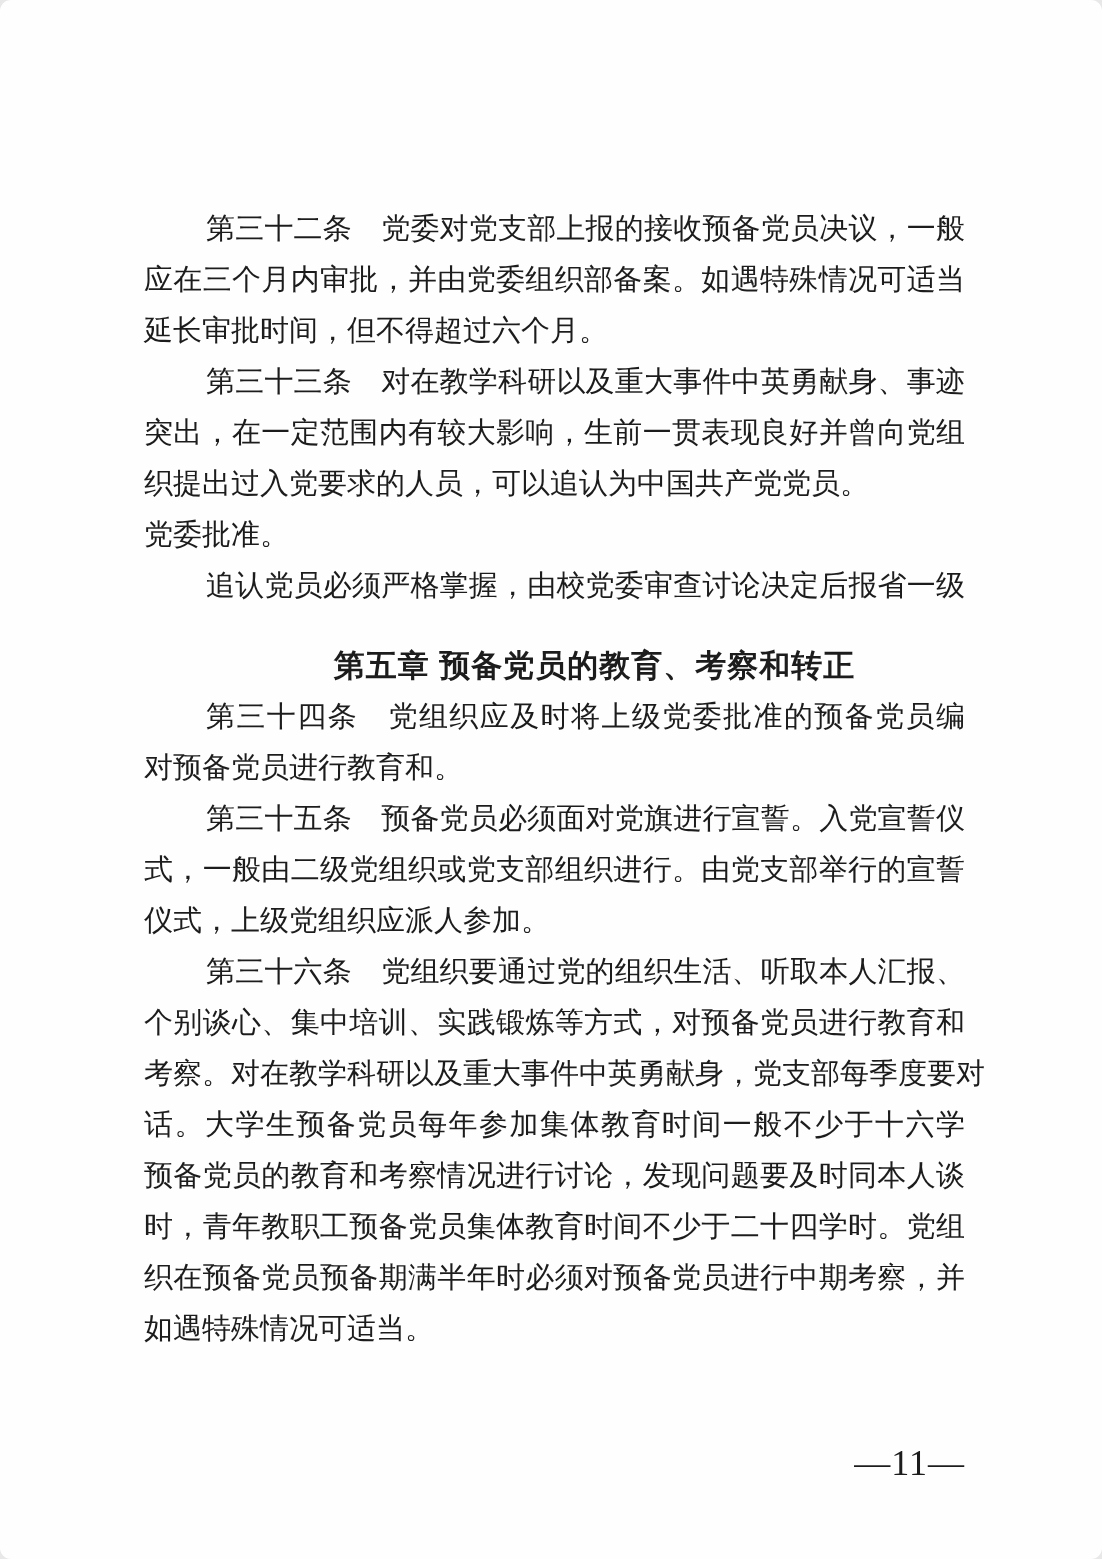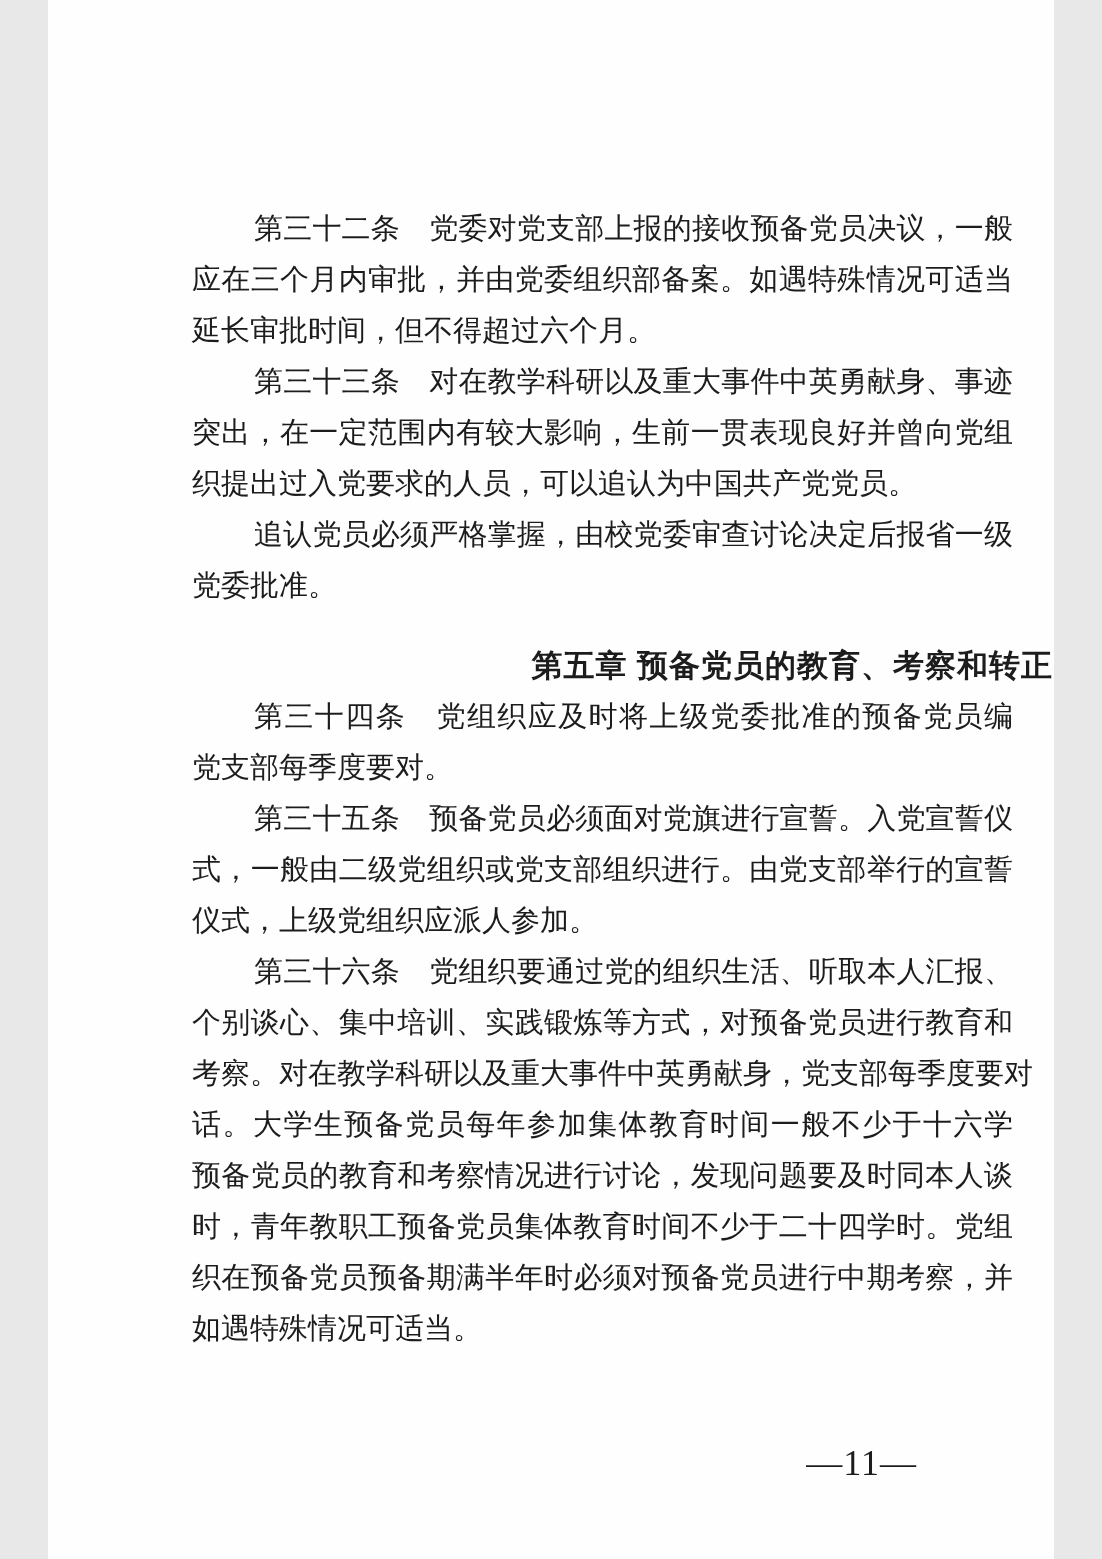--- a/index.html
+++ b/index.html
@@ -2,27 +2,28 @@
 <html><head>
 <meta charset="utf-8">
 <style>
   html, body {
     margin: 0;
     padding: 0;
     background: #e8e8e8;
   }
   .page {
     position: relative;
-    width: 1006px;
+    width: 1102px;
     height: 1559px;
     margin: 0 auto;
     background: #fefefe;
     color: #1c1c1c;
     font-family: "Liberation Serif", serif;
     overflow: hidden;
+    border-radius: 11px;
   }
   .content {
     position: absolute;
     left: 144px;
     top: 203px;
     width: 821px;
   }
   .para {
     margin: 0;
     padding: 0;
@@ -43,21 +44,21 @@
     text-align: center;
     text-align-last: left;
   }
   .chapter-heading {
     margin-top: 29px;
     height: 51px;
     line-height: 51px;
     font-size: 31px;
     font-weight: bold;
     font-family: "Liberation Sans", sans-serif;
-    text-align: right;
+    text-align: center;
     transform: translateX(40px);
     letter-spacing: 1px;
     white-space: nowrap;
   }
   .page-number {
     position: absolute;
     top: 1448px;
     right: 137px;
     font-size: 36px;
     line-height: 30px;
@@ -78,29 +79,29 @@
       <div class="ln ln-end">延长审批时间，但不得超过六个月。</div>
     </div>
 
     <div class="para">
       <div class="ln ln-first">第三十三条　对在教学科研以及重大事件中英勇献身、事迹</div>
       <div class="ln">突出，在一定范围内有较大影响，生前一贯表现良好并曾向党组</div>
       <div class="ln ln-end">织提出过入党要求的人员，可以追认为中国共产党党员。</div>
     </div>
 
     <div class="para">
+      <div class="ln ln-end">党委批准。</div>
       <div class="ln ln-first">追认党员必须严格掌握，由校党委审查讨论决定后报省一级</div>
-      <div class="ln ln-end">党委批准。</div>
     </div>
 
     <div class="chapter-heading">第五章 预备党员的教育、考察和转正</div>
 
     <div class="para">
       <div class="ln ln-first">第三十四条　党组织应及时将上级党委批准的预备党员编</div>
-      <div class="ln ln-end">党支部每季度要对。</div>
+      <div class="ln ln-end">对预备党员进行教育和。</div>
     </div>
 
     <div class="para">
       <div class="ln ln-first">第三十五条　预备党员必须面对党旗进行宣誓。入党宣誓仪</div>
       <div class="ln">式，一般由二级党组织或党支部组织进行。由党支部举行的宣誓</div>
       <div class="ln ln-end">仪式，上级党组织应派人参加。</div>
     </div>
 
     <div class="para">
       <div class="ln ln-first">第三十六条　党组织要通过党的组织生活、听取本人汇报、</div>

